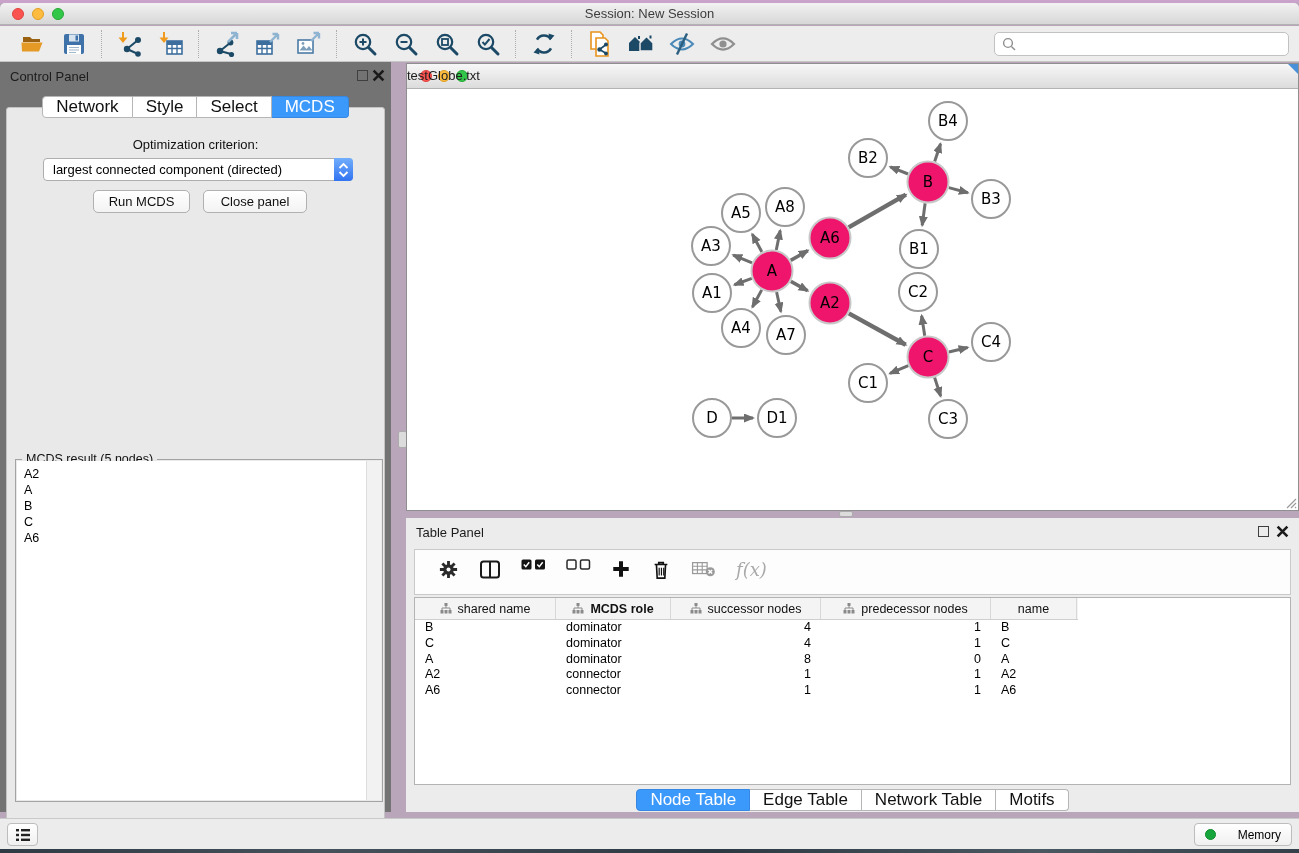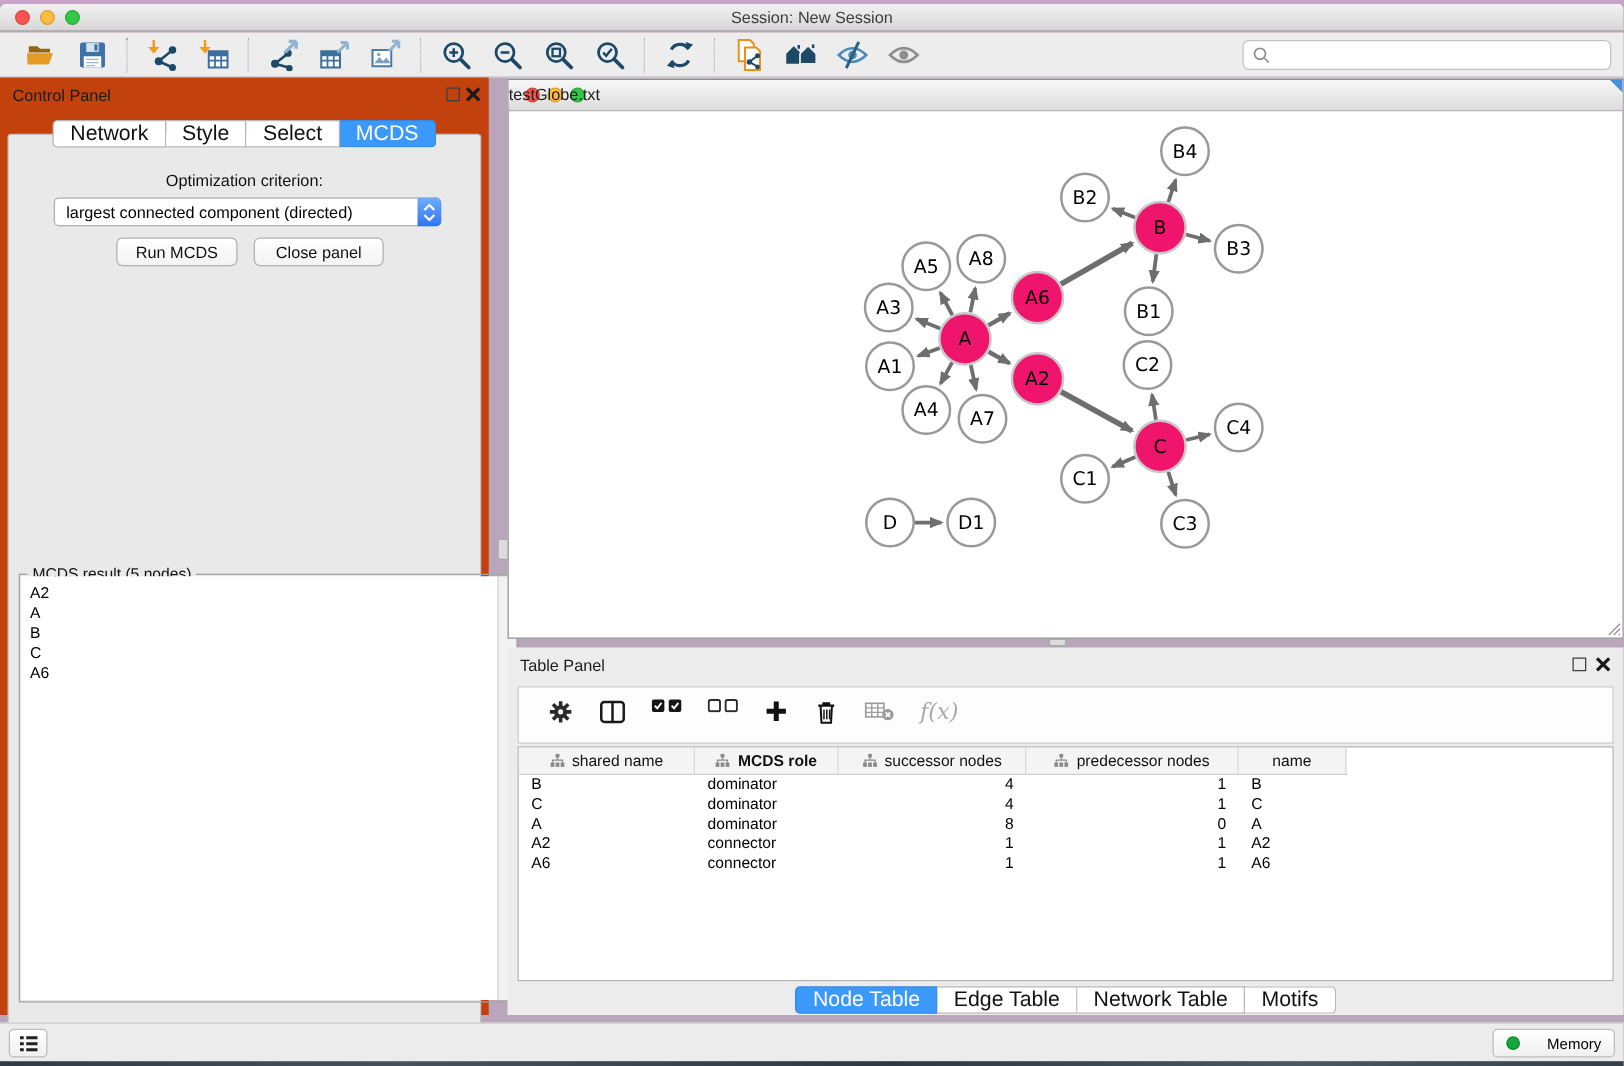--- a/index.html
+++ b/index.html
@@ -25,21 +25,21 @@
   .tbi { width:27px; height:27px; display:flex; align-items:center; justify-content:center; margin:0 7px; }
   .tbi svg { width:26px; height:26px; }
   .tsep { width:0; height:28px; border-left:1px dotted #adadad; margin:0 7px; }
   #search-box { position:absolute; right:10px; top:6px; width:295px; height:24px;
     background:#fff; border:1px solid #c2c2c2; border-radius:5px;
     display:flex; align-items:center; padding-left:7px; }
   #search-box input { border:none; outline:none; flex:1; height:20px; font-size:13px;
     font-family:"Liberation Sans",sans-serif; margin-left:5px; background:transparent; }
 
   
-  #control-panel { left:0; top:62px; width:391px; height:750px; background:#c2410c; }
+  #control-panel { left:0; top:62px; width:391px; height:750px; background:#737373; }
   .panel-head { position:absolute; left:0; right:0; top:0; height:28px; }
   .panel-head .ph-title { position:absolute; left:10px; top:7px; font-size:13px; color:#1c1c1c; }
   .float-btn { position:absolute; top:8px; width:11px; height:11px; border:1.5px solid #3f3f3f; background:transparent; }
   .close-btn { position:absolute; top:7px; width:13px; height:13px; }
   .seg { background:#fff; border:1px solid #b6b6b6; border-left:none; font-size:17px;
     height:22px; line-height:20px; padding:0 13px; color:#111; }
   .seg:first-child { border-left:1px solid #b6b6b6; border-radius:4px 0 0 4px; }
   .seg:last-child { border-radius:0 4px 4px 0; }
   .seg.sel { background:#3c99fc; border-color:#3788e0; color:#fff; }
   #cp-tabs { position:absolute; top:34px; left:0; right:0; display:flex; justify-content:center; }
@@ -48,21 +48,21 @@
   #opt-label { position:absolute; top:29px; left:0; right:0; text-align:center; font-size:13px; color:#111; }
   #combo { position:absolute; left:36px; top:50px; width:310px; height:23px; background:#fff;
     border:1px solid #aeaeae; border-radius:4px; display:flex; align-items:center; }
   #combo .val { flex:1; font-size:13px; padding-left:9px; white-space:nowrap; overflow:hidden; }
   #combo .step { width:19px; height:23px; margin:-1px -1px -1px 0; border-radius:0 4px 4px 0;
     background:linear-gradient(#71aefc,#3173f1); display:flex; align-items:center; justify-content:center; }
   .mbtn { position:absolute; height:23px; background:linear-gradient(#ffffff,#f3f3f3);
     border:1px solid #b1b1b1; border-radius:5px; font-size:13px; text-align:center; line-height:21px; color:#111; }
   #run-btn { left:86px; top:82px; width:97px; }
   #closep-btn { left:196px; top:82px; width:104px; }
-  #groupbox { position:absolute; left:8px; top:351px; width:400px; height:343px; border:1px solid #a3a3a3; }
+  #groupbox { position:absolute; left:8px; top:351px; width:368px; height:343px; border:1px solid #a3a3a3; }
   #groupbox .gb-title { position:absolute; top:-8px; left:6px; background:#e9e9e9; padding:0 4px; font-size:12.5px; color:#111; }
   #mcds-list { position:absolute; left:1px; top:1px; right:16px; bottom:1px; background:#fff; padding:5px 0 0 7px; }
   .list-item { font-size:12.5px; line-height:16px; color:#000; }
   #mcds-scroll { position:absolute; top:1px; right:1px; bottom:1px; width:15px; background:#f2f2f2; border-left:1px solid #ddd; }
 
   
   #net-window { left:406px; top:63px; width:893px; height:448px; background:#fff; border:1px solid #8f8f8f; }
   #net-titlebar { position:absolute; left:0; right:0; top:0; height:25px;
     background:linear-gradient(#f7f7f7,#dcdcdc); border-bottom:1px solid #b3b3b3; }
   #net-titlebar .ttl { position:absolute; left:0; right:0; top:4px; font-size:13px; color:#202020; }

